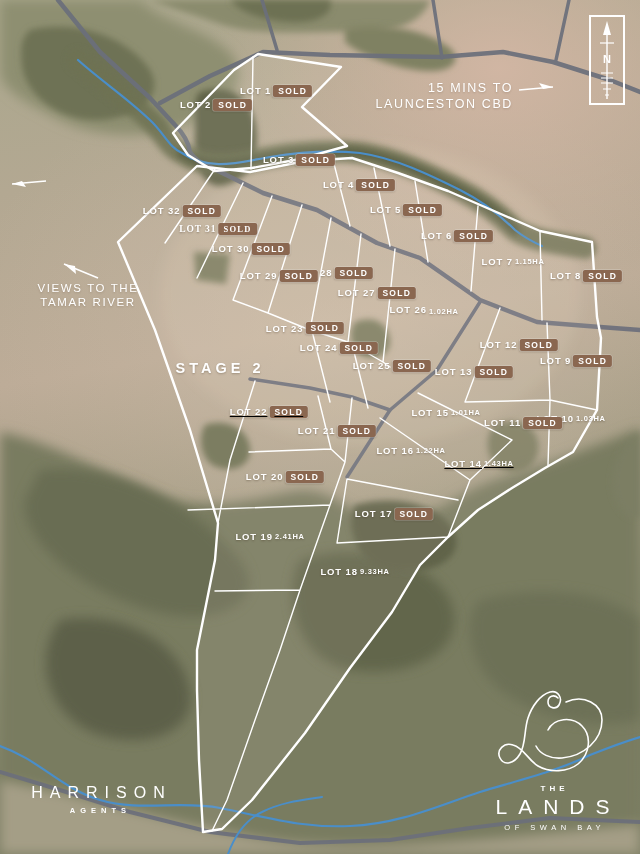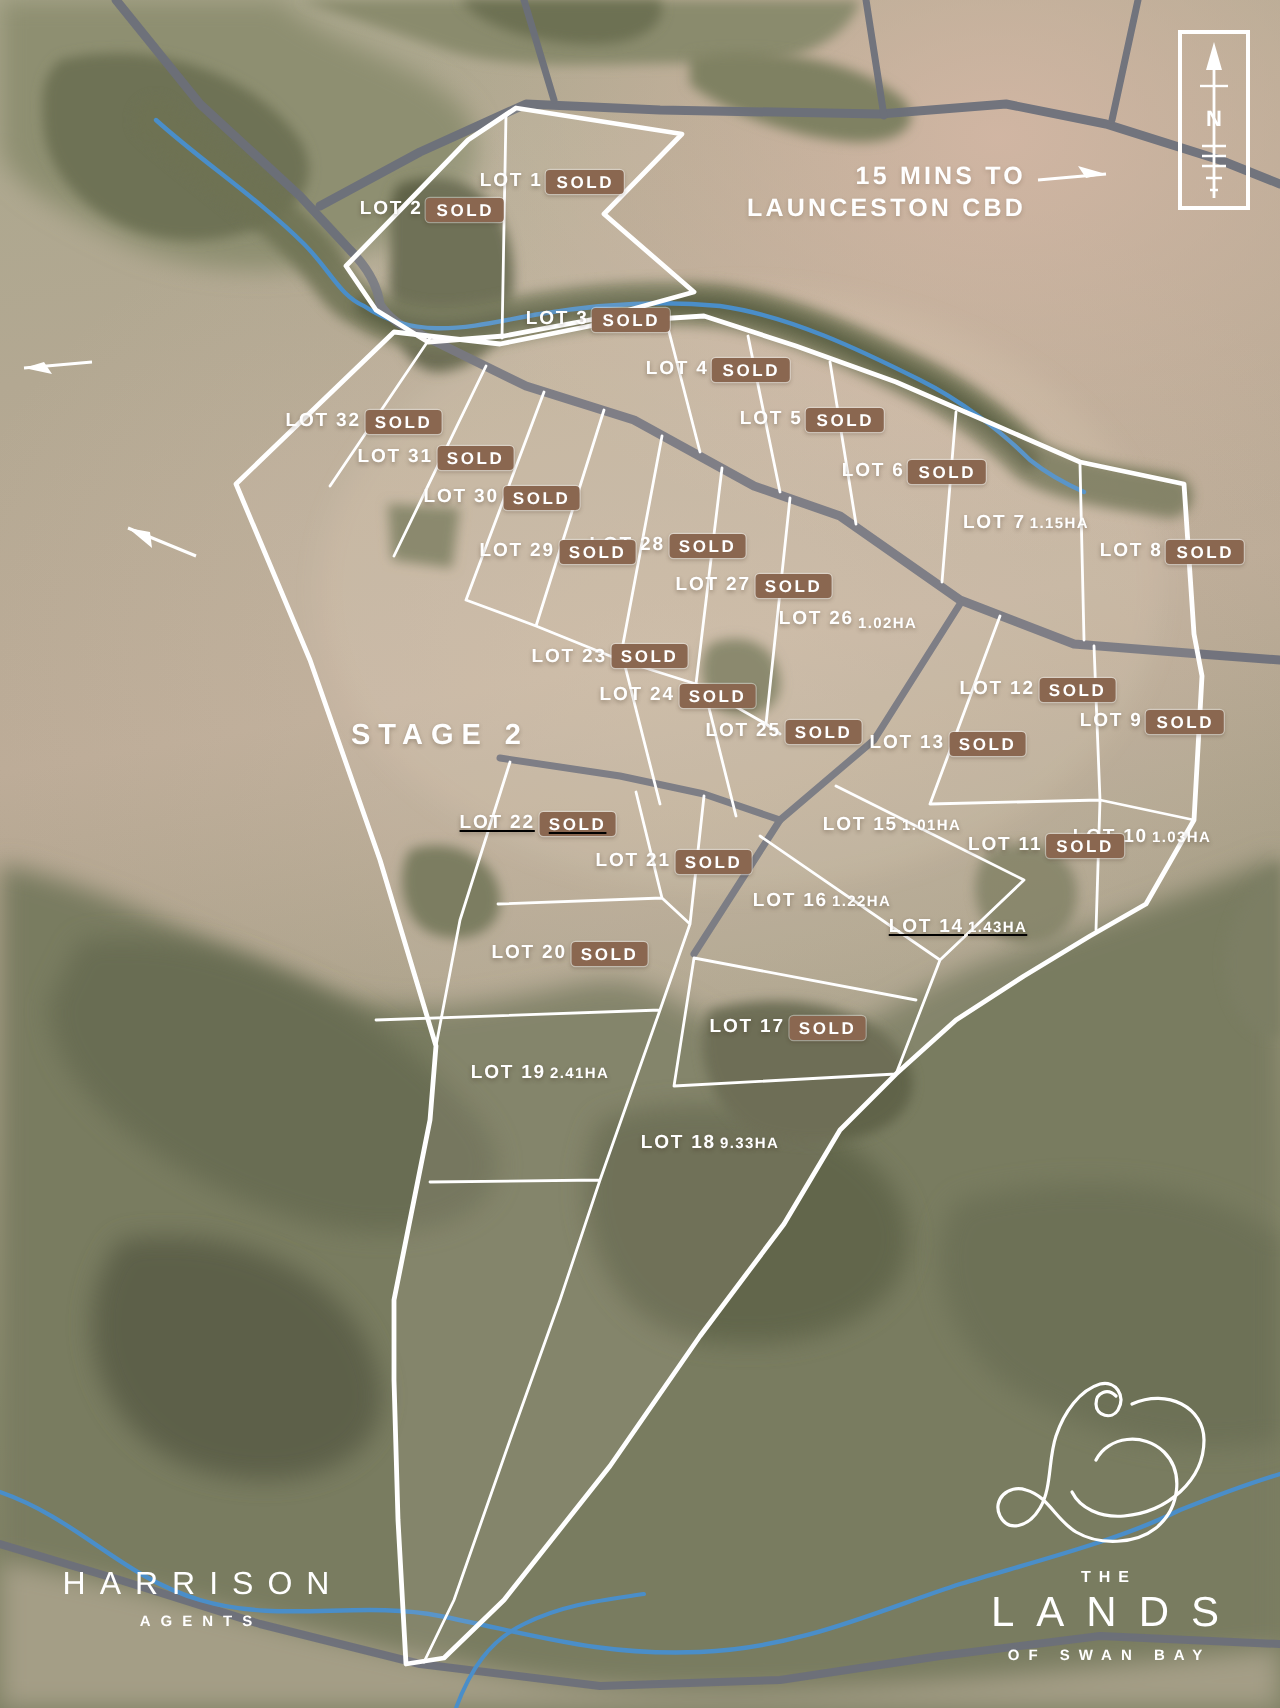--- a/index.html
+++ b/index.html
@@ -10,33 +10,33 @@
       radial-gradient(420px 300px at 78% 8%, rgba(214,184,166,.85), rgba(214,184,166,0) 70%),
       radial-gradient(520px 400px at 52% 40%, rgba(208,192,172,.45), rgba(208,192,172,0) 72%),
       linear-gradient(170deg,#a9a78c 0%,#b3a892 20%,#bcab97 40%,#a59d85 58%,#8a8b6f 72%,#7c7f63 88%,#7d8064 100%);
   }
   #mapsvg{position:absolute;left:0;top:0;}
   .overlay{position:absolute;z-index:5;}
   .lot{position:absolute;transform:translateX(-50%);display:flex;align-items:center;gap:2px;z-index:6;}
   .lot-name{font-weight:bold;font-size:9.5px;color:#fff;letter-spacing:.9px;white-space:nowrap;text-shadow:0 1px 2px rgba(60,45,30,.38);}
   .lot-badge{font-weight:bold;font-size:8.5px;color:#fff;background:#8a6750;padding:2px 5px 1px;letter-spacing:1.3px;border-radius:2px;box-shadow:0 0 0 .6px rgba(255,255,255,.4), 0 1px 2px rgba(60,40,25,.3);line-height:1;}
   .lot-area{font-weight:bold;font-size:7.5px;color:#fff;letter-spacing:.7px;text-shadow:0 1px 2px rgba(60,45,30,.38);line-height:1;}
-  .anno{color:#fff;font-weight:bold;letter-spacing:1.6px;font-size:12.5px;line-height:1.25;text-shadow:0 1px 2px rgba(90,70,50,.25);white-space:nowrap;}
+  .anno{color:#fff;font-weight:normal;letter-spacing:1.6px;font-size:12.5px;line-height:1.25;text-shadow:0 1px 2px rgba(90,70,50,.25);white-space:nowrap;}
   #anno-cbd{right:127px;top:81px;text-align:right;}
   #anno-beaches{left:48px;top:175px;text-align:left;}
   #anno-tamar{left:24px;top:281px;width:128px;text-align:center;font-size:11.5px;}
   #stage-label{left:170px;top:360px;width:100px;text-align:center;color:#fff;font-weight:bold;font-size:14.5px;letter-spacing:4px;text-shadow:0 1px 2px rgba(60,45,30,.3);}
   #compass{left:586px;top:13px;}
   #harrison{left:10px;top:784px;width:176px;text-align:center;color:#fff;}
   #harrison .hname{font-size:16px;font-weight:normal;letter-spacing:7px;text-indent:7px;}
   #harrison .hsub{font-size:7.5px;font-weight:bold;letter-spacing:5px;text-indent:5px;margin-top:4px;}
   #lands{left:470px;top:690px;width:165px;text-align:center;color:#fff;}
   #lands .lthe{font-size:8px;font-weight:bold;letter-spacing:4px;text-indent:4px;margin-top:4px;}
   #lands .lname{font-size:21px;font-weight:normal;letter-spacing:11px;text-indent:11px;margin-top:2px;}
-  #lands .lsub{font-size:7.5px;font-weight:bold;letter-spacing:4.5px;text-indent:4.5px;margin-top:4px;}
+  #lands .lsub{font-size:7.5px;font-weight:normal;letter-spacing:4.5px;text-indent:4.5px;margin-top:4px;}
 </style>
 </head>
 <body>
 
 <div id="stage">
 
   <svg id="mapsvg" width="640" height="854" viewBox="0 0 640 854">
     <defs>
       <filter id="soft" x="-30%" y="-30%" width="160%" height="160%">
           <feGaussianBlur stdDeviation="3"></feGaussianBlur>
@@ -124,20 +124,24 @@
   <svg class="overlay" style="left:517px;top:80px;" width="40" height="16">
     <path d="M2,10 L36,7" stroke="#fff" stroke-width="1.5" fill="none"></path>
     <path d="M36,7 L22,3 L26,9 Z" fill="#fff"></path>
   </svg>
 
   <svg class="overlay" style="left:8px;top:174px;" width="40" height="16">
     <path d="M38,7 L4,10" stroke="#fff" stroke-width="1.5" fill="none"></path>
     <path d="M4,10 L18,13 L14,7 Z" fill="#fff"></path>
   </svg>
 
+  <div class="overlay anno" id="anno-tamar">
+    <div>VIEWS TO THE</div>
+    <div>TAMAR RIVER</div>
+  </div>
   <svg class="overlay" style="left:58px;top:258px;" width="44" height="24">
     <path d="M40,20 L6,6" stroke="#fff" stroke-width="1.5" fill="none"></path>
     <path d="M6,6 L18,16 L17,8 Z" fill="#fff"></path>
   </svg>
 
   <div class="overlay" id="stage-label">STAGE 2</div>
 
   <svg class="overlay" id="compass" width="42" height="94">
     <rect x="4" y="3" width="34" height="88" fill="none" stroke="#fff" stroke-width="2"></rect>
     <path d="M21,8 L17,22 L25,22 Z" fill="#fff"></path>
@@ -261,21 +265,21 @@
         <div class="lot-badge" style="background: rgb(138, 103, 80);">SOLD</div>
       </div>
       <div class="lot" style="left: 279px; top: 270px;">
         <div class="lot-name">LOT 29</div>
         <div class="lot-badge" style="background: rgb(138, 103, 80);">SOLD</div>
       </div>
       <div class="lot" style="left: 251px; top: 243px;">
         <div class="lot-name">LOT 30</div>
         <div class="lot-badge" style="background: rgb(138, 103, 80);">SOLD</div>
       </div>
-      <div class="lot" style="left: 218px; top: 223px;">
+      <div class="lot" style="left: 218px; top: 223px; font-family: Liberation Serif, serif;">
         <div class="lot-name">LOT 31</div>
         <div class="lot-badge" style="background: rgb(138, 103, 80);">SOLD</div>
       </div>
       <div class="lot" style="left: 182px; top: 205px;">
         <div class="lot-name">LOT 32</div>
         <div class="lot-badge" style="background: rgb(138, 103, 80);">SOLD</div>
       </div>
     </div>
 
   <div class="overlay" id="harrison">

